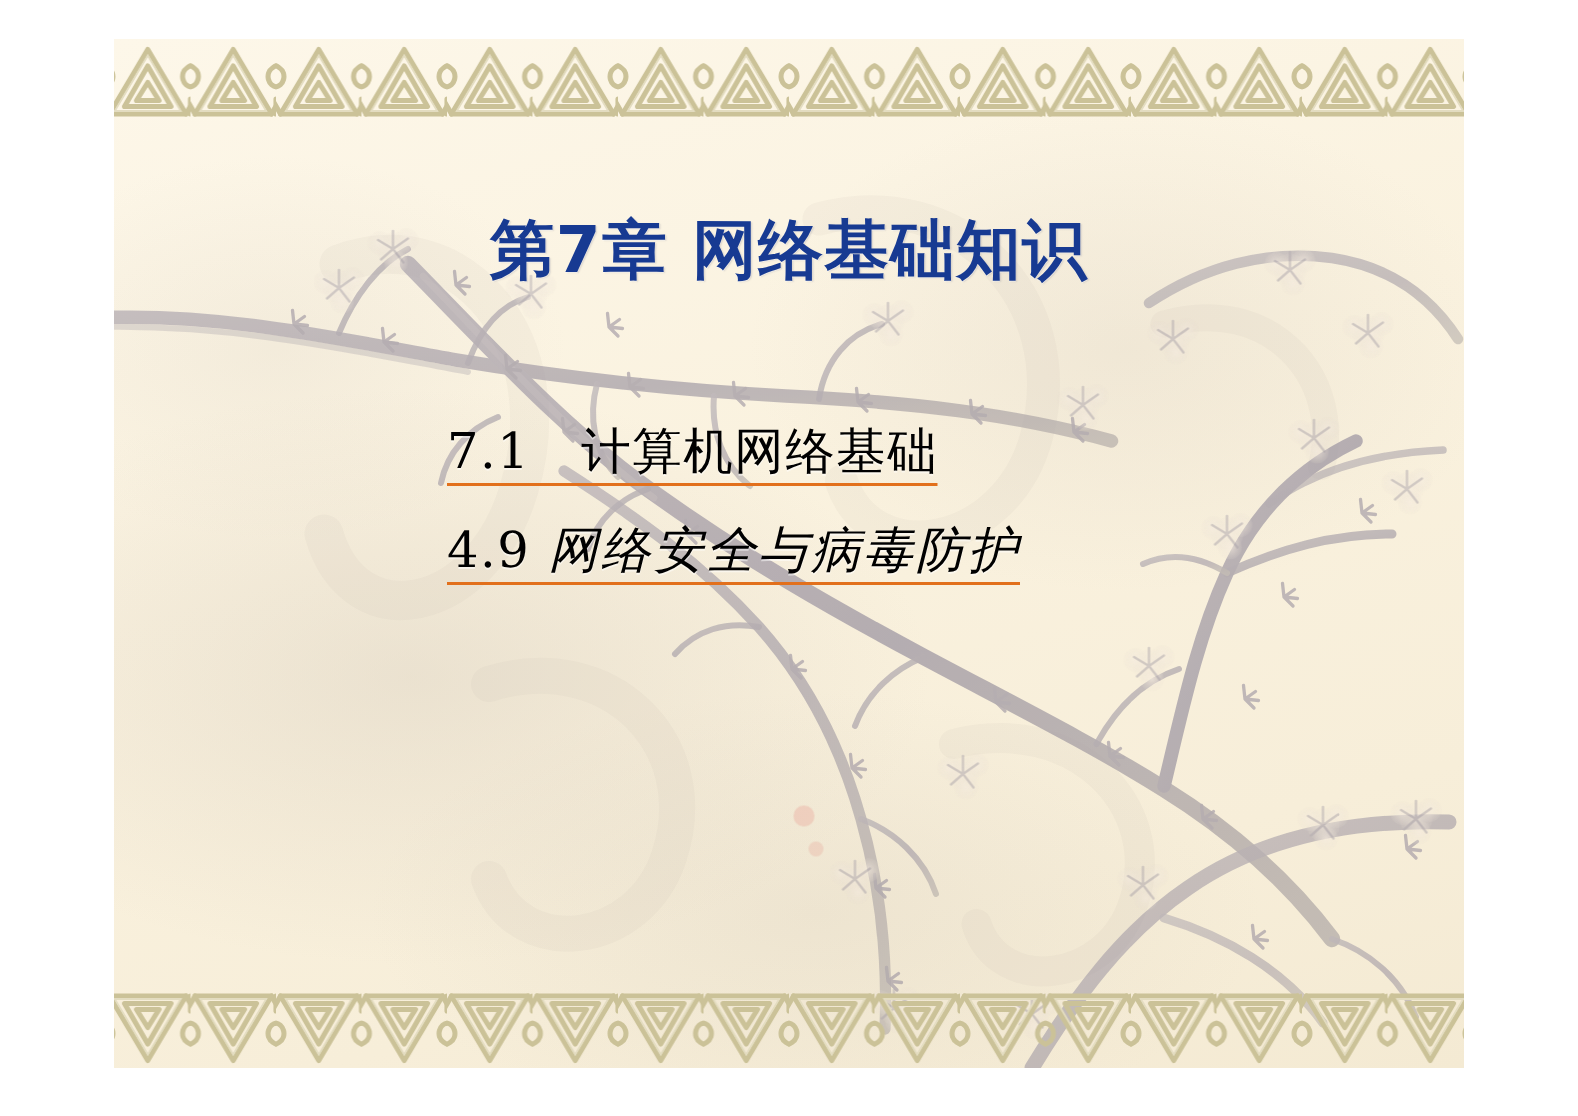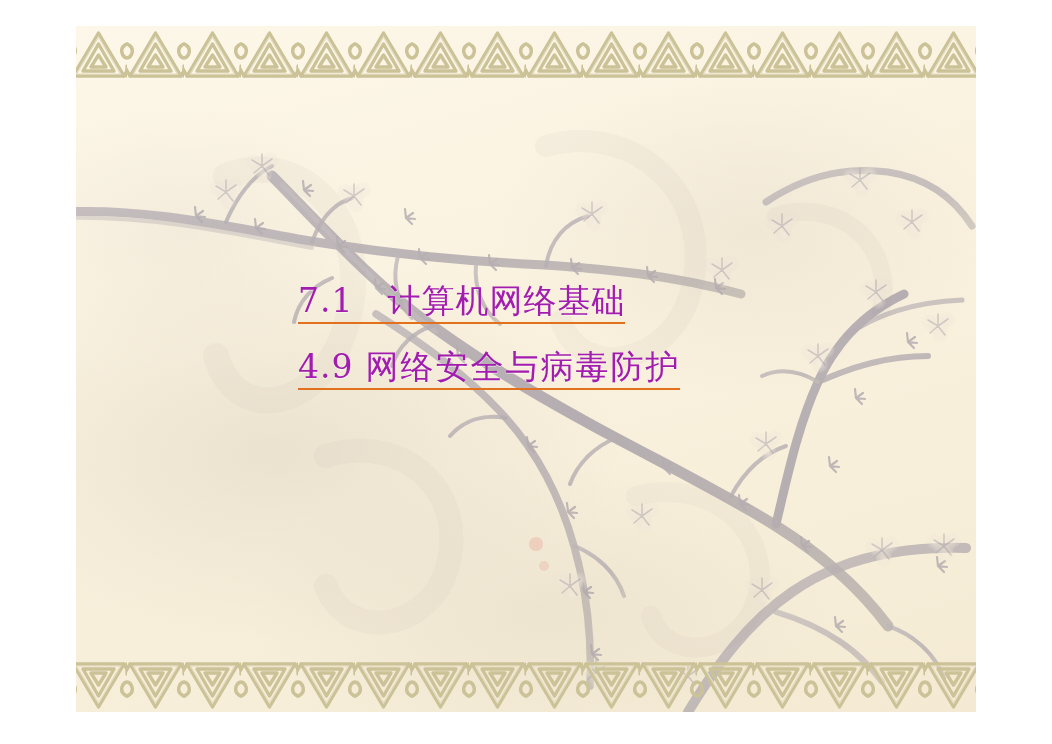--- a/index.html
+++ b/index.html
@@ -88,40 +88,40 @@
     position: absolute;
     left: 222px;
     top: 258px;
     width: 620px;
   }
   .toc-item {
     display: block;
     font-family: "DejaVu Serif", "Liberation Serif", serif;
     font-size: 33px;
     line-height: 1.0;
-    color: #a21caf;
+    color: #000000;
     text-decoration: none;
     white-space: nowrap;
     margin-bottom: 26px;
     cursor: pointer;
     text-shadow: 0 1px 0 rgba(255,255,255,.5);
   }
   .toc-item .toc-underline {
     display: inline-block;
     border-bottom: 2px solid #e2701c;
     padding-bottom: 5px;
   }
   .toc-item .num { letter-spacing: 1px; }
   .toc-item .gap-wide { display: inline-block; width: 34px; }
   .toc-item .gap-narrow { display: inline-block; width: 12px; }
   .toc-item .cjk {
     font-family: "DejaVu Sans", "Liberation Sans", sans-serif;
     letter-spacing: 1px;
   }
-  .toc-item.wide .cjk { letter-spacing: 2px; }
+  .toc-item.wide .cjk { letter-spacing: 2px; font-style: italic; }
 </style>
 </head>
 <body>
 
 <div id="slide-canvas">
 
   <div class="paper-wash"></div>
 
   <svg class="ink-watermark" viewBox="0 0 900 686" preserveAspectRatio="none">
     <g fill="none" stroke="#b9b0a4" stroke-opacity="0.20" stroke-linecap="round" stroke-linejoin="round">
@@ -283,20 +283,23 @@
           <path d="M57 4 L57 14"></path>
         </g>
         <g fill="none" stroke="#e3dcc0" stroke-width="1.2">
           <path d="M28.5 43 L50.5 6 L6.5 6 Z"></path>
         </g>
       </pattern>
     </defs>
     <rect x="0" y="0" width="912" height="52" fill="url(#keyband-bottom)"></rect>
   </svg>
 
+  <div id="title-block">
+    <span id="slide-title">第7章 网络基础知识</span>
+  </div>
 
   <div id="toc-list">
 
     <a class="toc-item" href="#">
       <span class="toc-underline"><span class="num">7.1</span><span class="gap-wide"></span><span class="cjk">计算机网络基础</span></span>
     </a>
 
 
     <a class="toc-item wide" href="#">
       <span class="toc-underline"><span class="num">4.9</span><span class="gap-narrow"></span><span class="cjk">网络安全与病毒防护</span></span>

